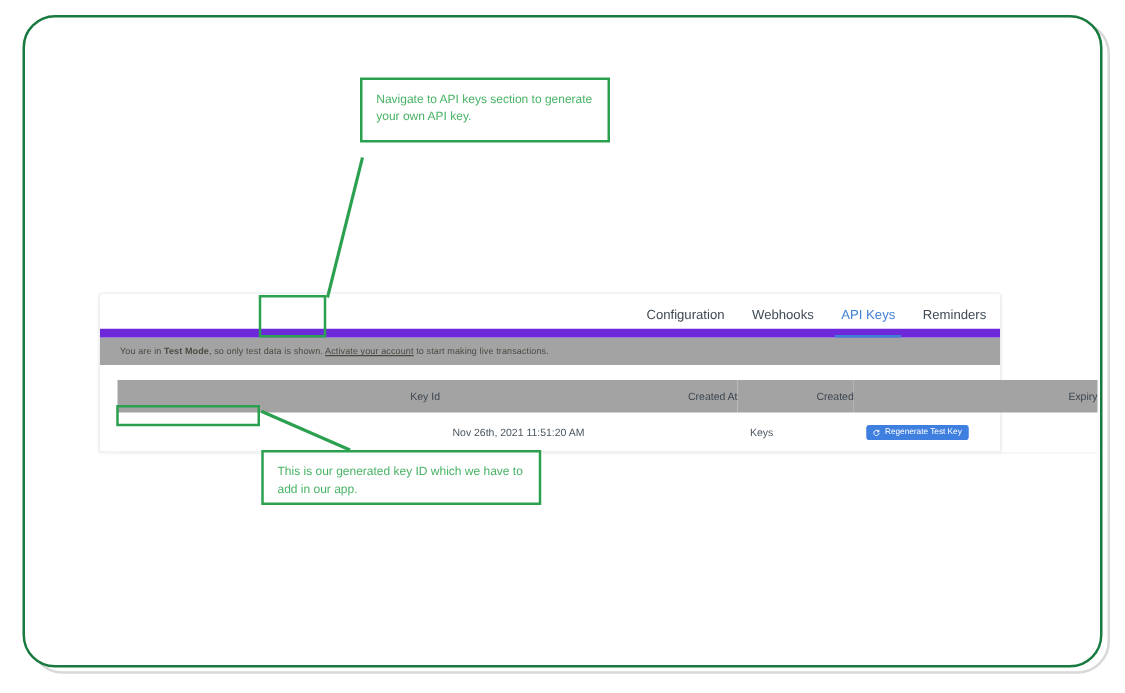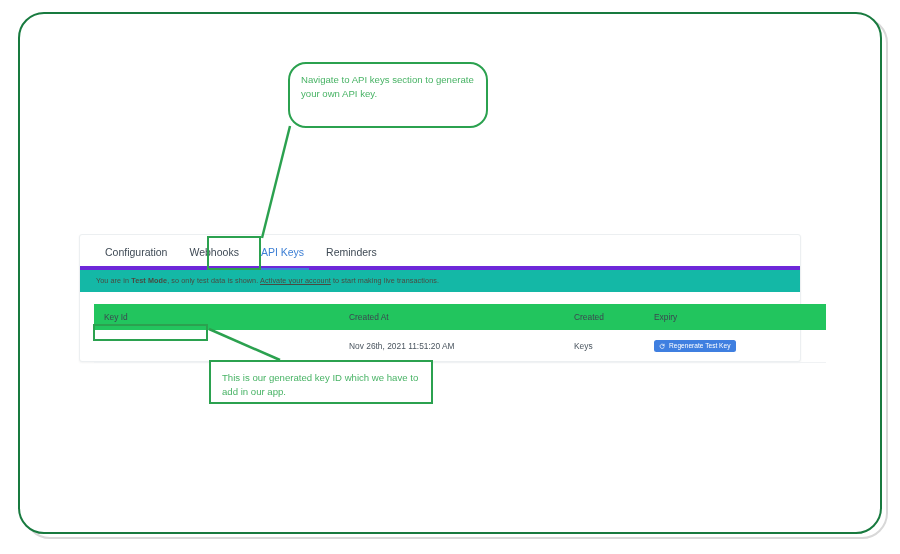--- a/index.html
+++ b/index.html
@@ -50,23 +50,24 @@
     border: 1px solid #eceff1;
     border-radius: 3px;
     box-sizing: border-box;
     box-shadow: 0 1px 2px rgba(0,0,0,0.05);
   }
 
   
   #tab-bar {
     position: relative;
     height: 35px;
-    border-bottom: 4px solid #6d28d9;
+    border-bottom: 7px solid #6d28d9;
     padding-left: 14px;
     box-sizing: border-box;
+    text-align: right;
   }
   .tab {
     display: inline-block;
     font-size: 10.5px;
     color: #3f4a55;
     line-height: 35px;
     padding: 0 11px;
     position: relative;
     cursor: pointer;
     white-space: nowrap;
@@ -79,21 +80,21 @@
     position: absolute;
     left: 6px;
     right: 6px;
     bottom: 0;
     height: 2px;
     background: #3d7fd4;
   }
 
   
   #test-mode-notice {
-    background: #14b8a6;
+    background: #a3a3a3;
     height: 22px;
     line-height: 22px;
     font-size: 7.2px;
     color: #4a4a42;
     padding-left: 16px;
     letter-spacing: 0.1px;
     white-space: nowrap;
   }
   #test-mode-notice .strong { font-weight: bold; }
   #test-mode-notice .link {
@@ -103,26 +104,26 @@
   }
 
   
   #api-keys-table {
     margin: 12px 14px 0 14px;
     width: 692px;
     border-collapse: collapse;
     table-layout: fixed;
   }
   #api-keys-table thead th {
-    background: #22c55e;
+    background: #a3a3a3;
     font-size: 8.4px;
     font-weight: normal;
     color: #3b4650;
-    text-align: left;
-    padding: 7px 0 7px 10px;
+    text-align: right;
+    padding: 7px 0 7px 23px;
     height: 12px;
   }
   #api-keys-table tbody td {
     font-size: 8.4px;
     color: #4a555f;
     padding: 9px 0 9px 10px;
     border-bottom: 1px solid #f0f2f4;
     height: 14px;
     vertical-align: middle;
   }
@@ -163,22 +164,21 @@
     color: #48b365;
     font-size: 9.6px;
     line-height: 1.45;
     padding: 9px 11px;
     pointer-events: auto;
   }
   #callout-navigate {
     left: 288px;
     top: 62px;
     width: 200px;
-    height: 66px;
-    border-radius: 18px;
+    height: 52px;
   }
   #callout-keyid {
     left: 209px;
     top: 360px;
     width: 224px;
     height: 44px;
   }
   .highlight-box {
     position: absolute;
     border: 2px solid #2ba14f;

